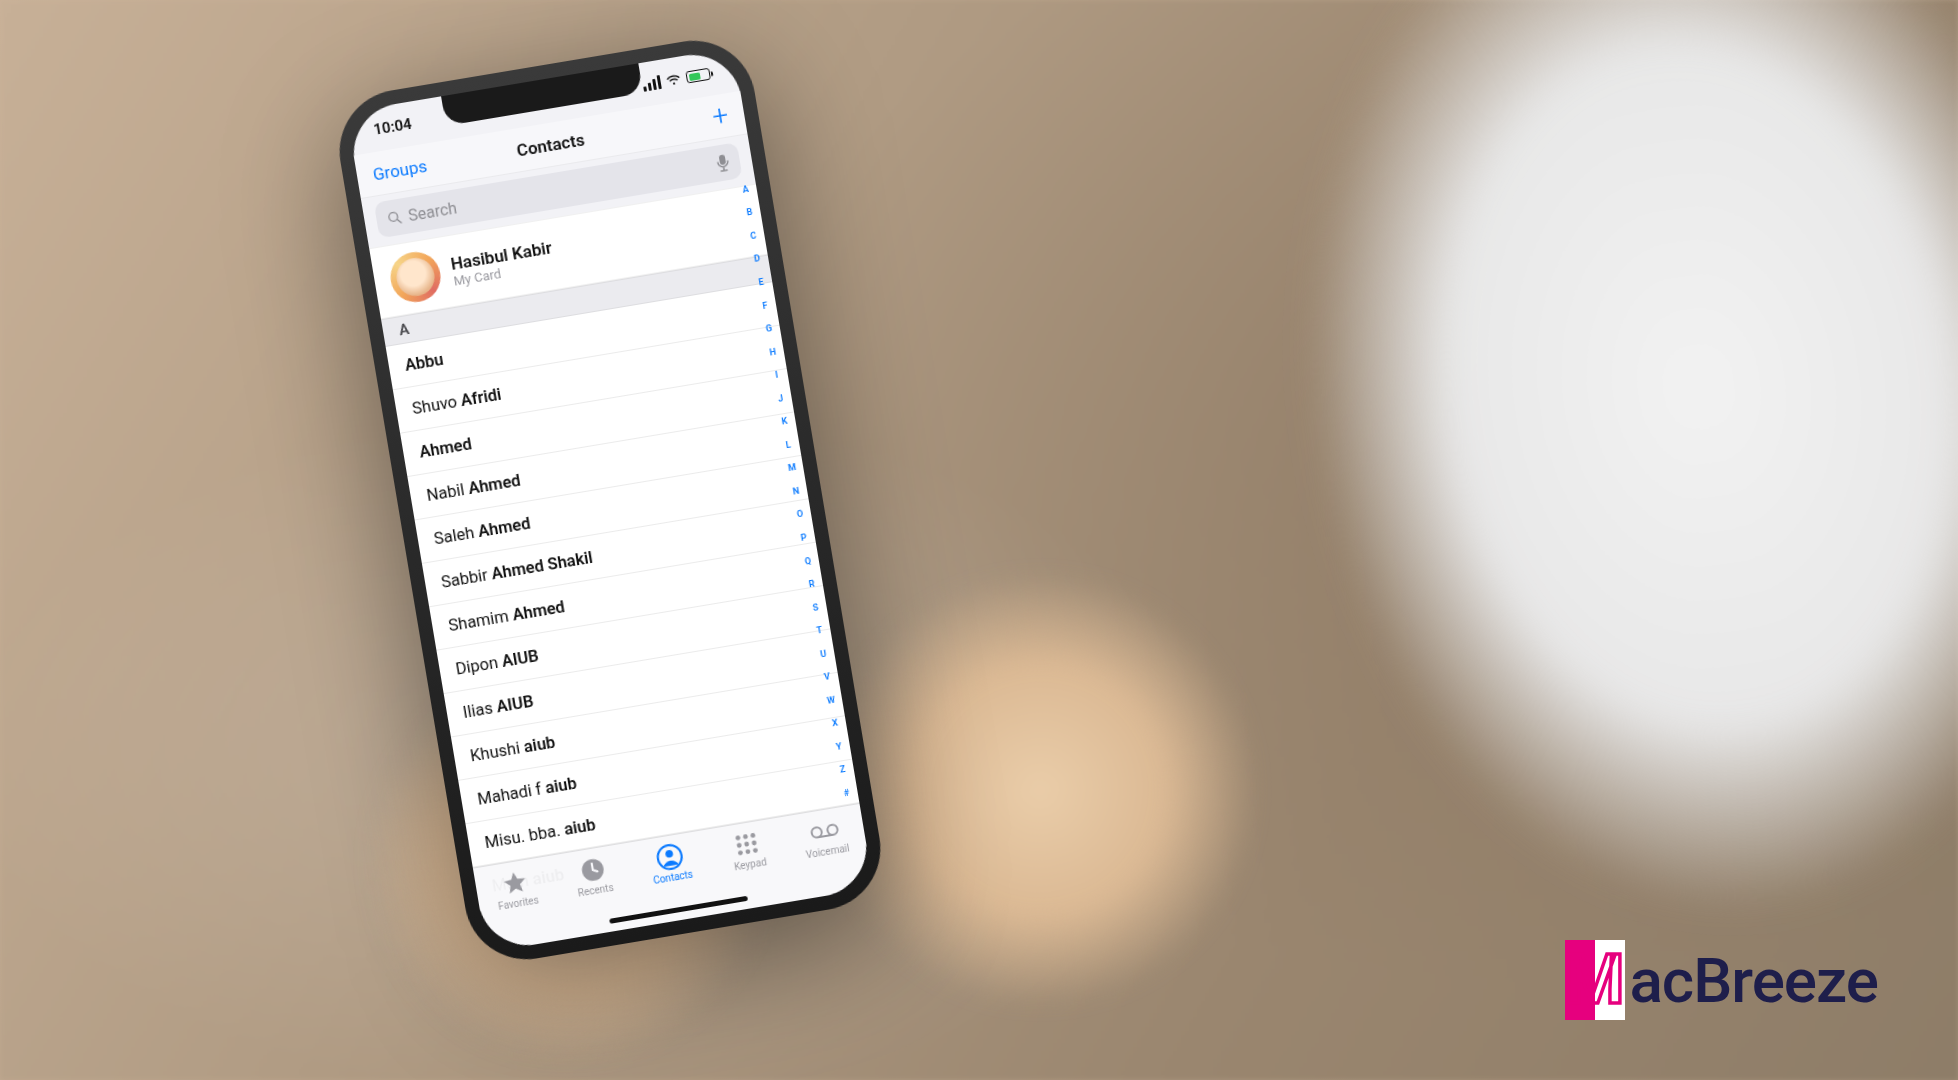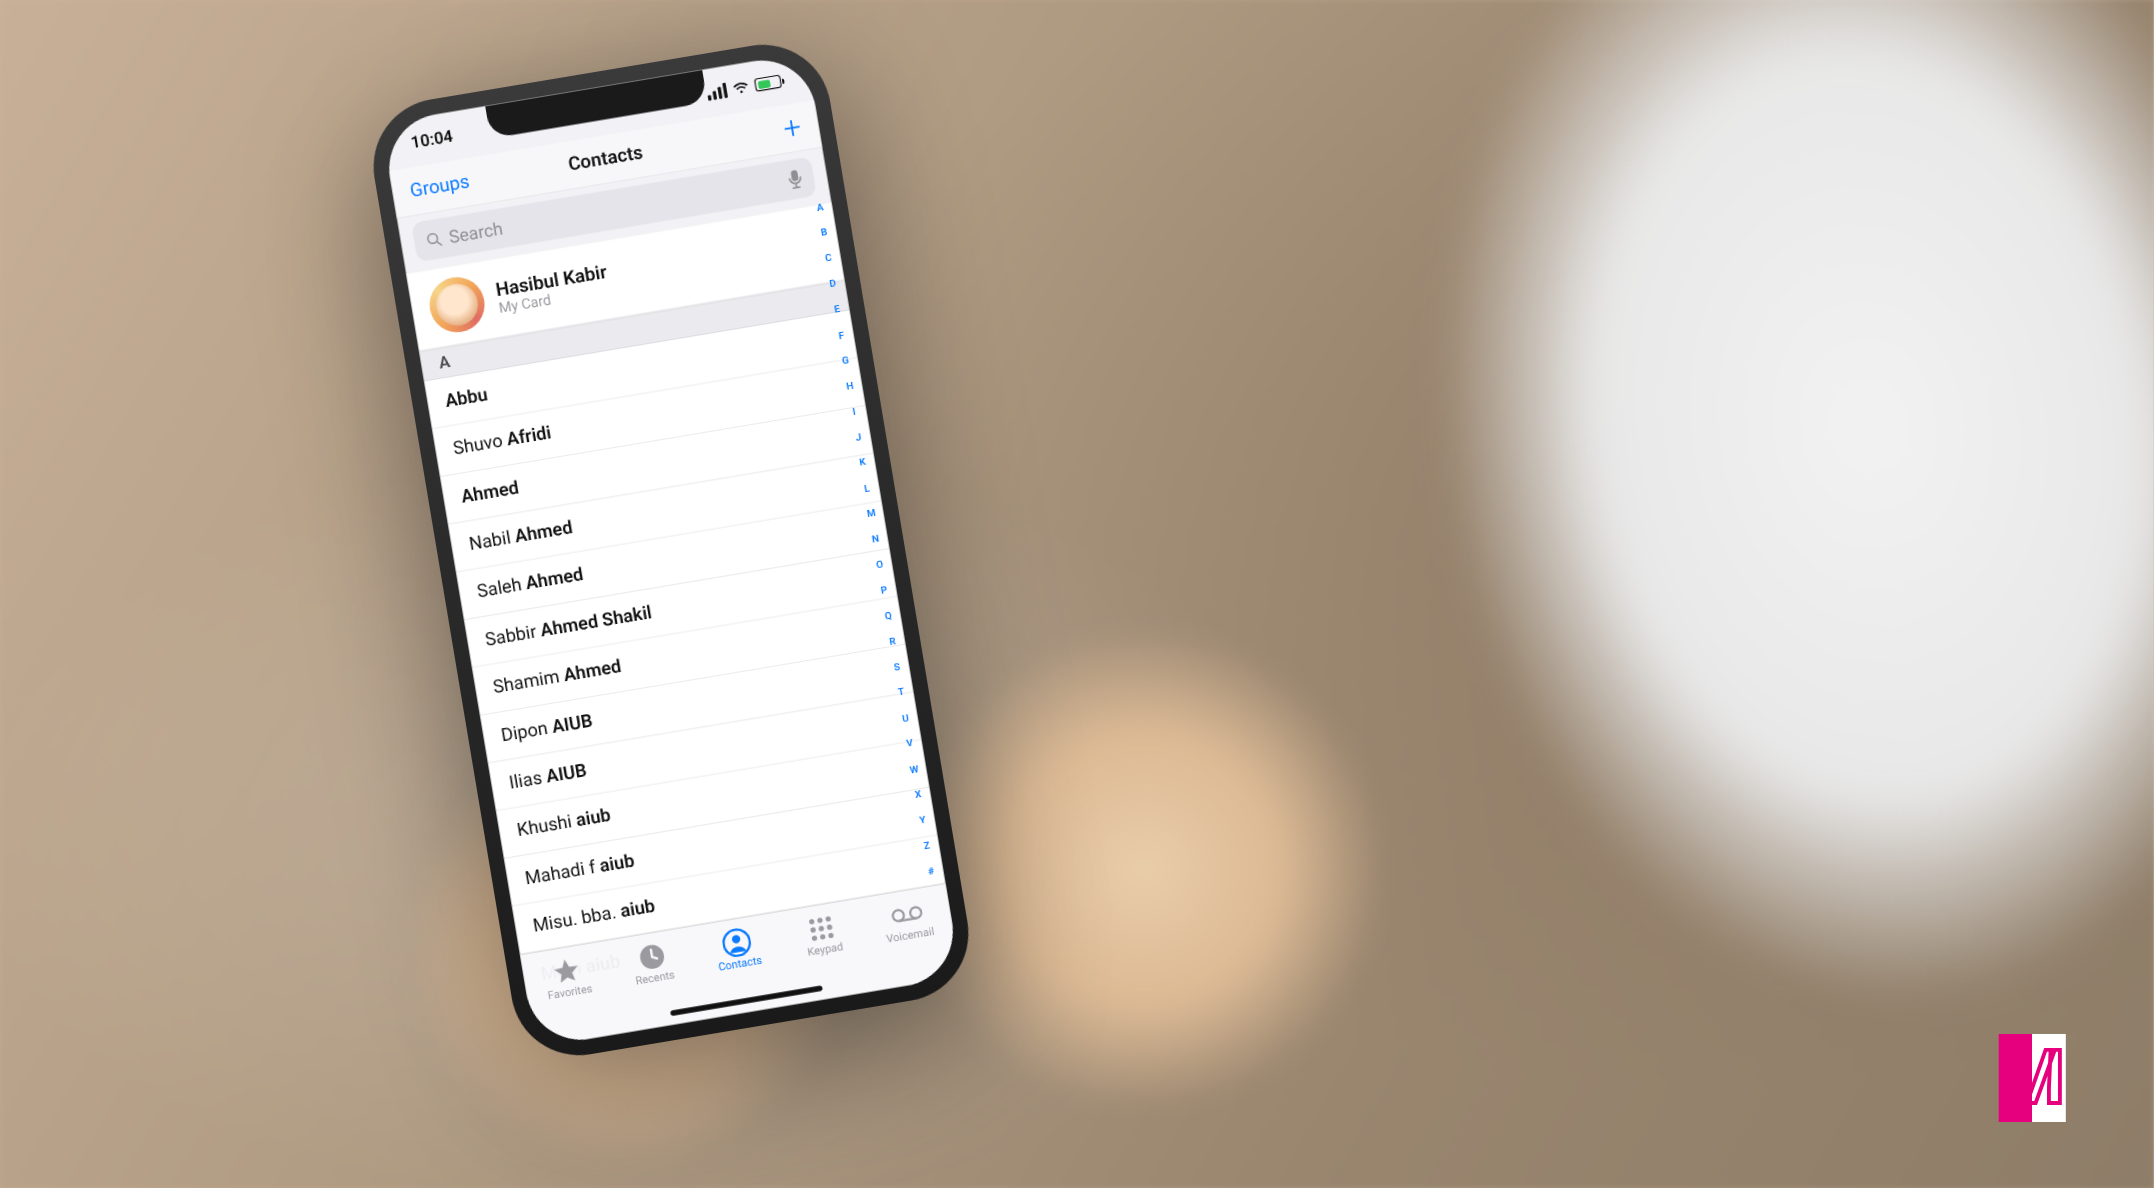--- a/index.html
+++ b/index.html
@@ -377,13 +377,14 @@
         </div>
         <div class="home-indicator"></div>
       </div>
 
     </div>
   </div>
 </div>
 
 <div class="watermark">
   <span class="m-logo">M</span>
+    <span>acBreeze</span>
 </div>
 
 </body></html>

